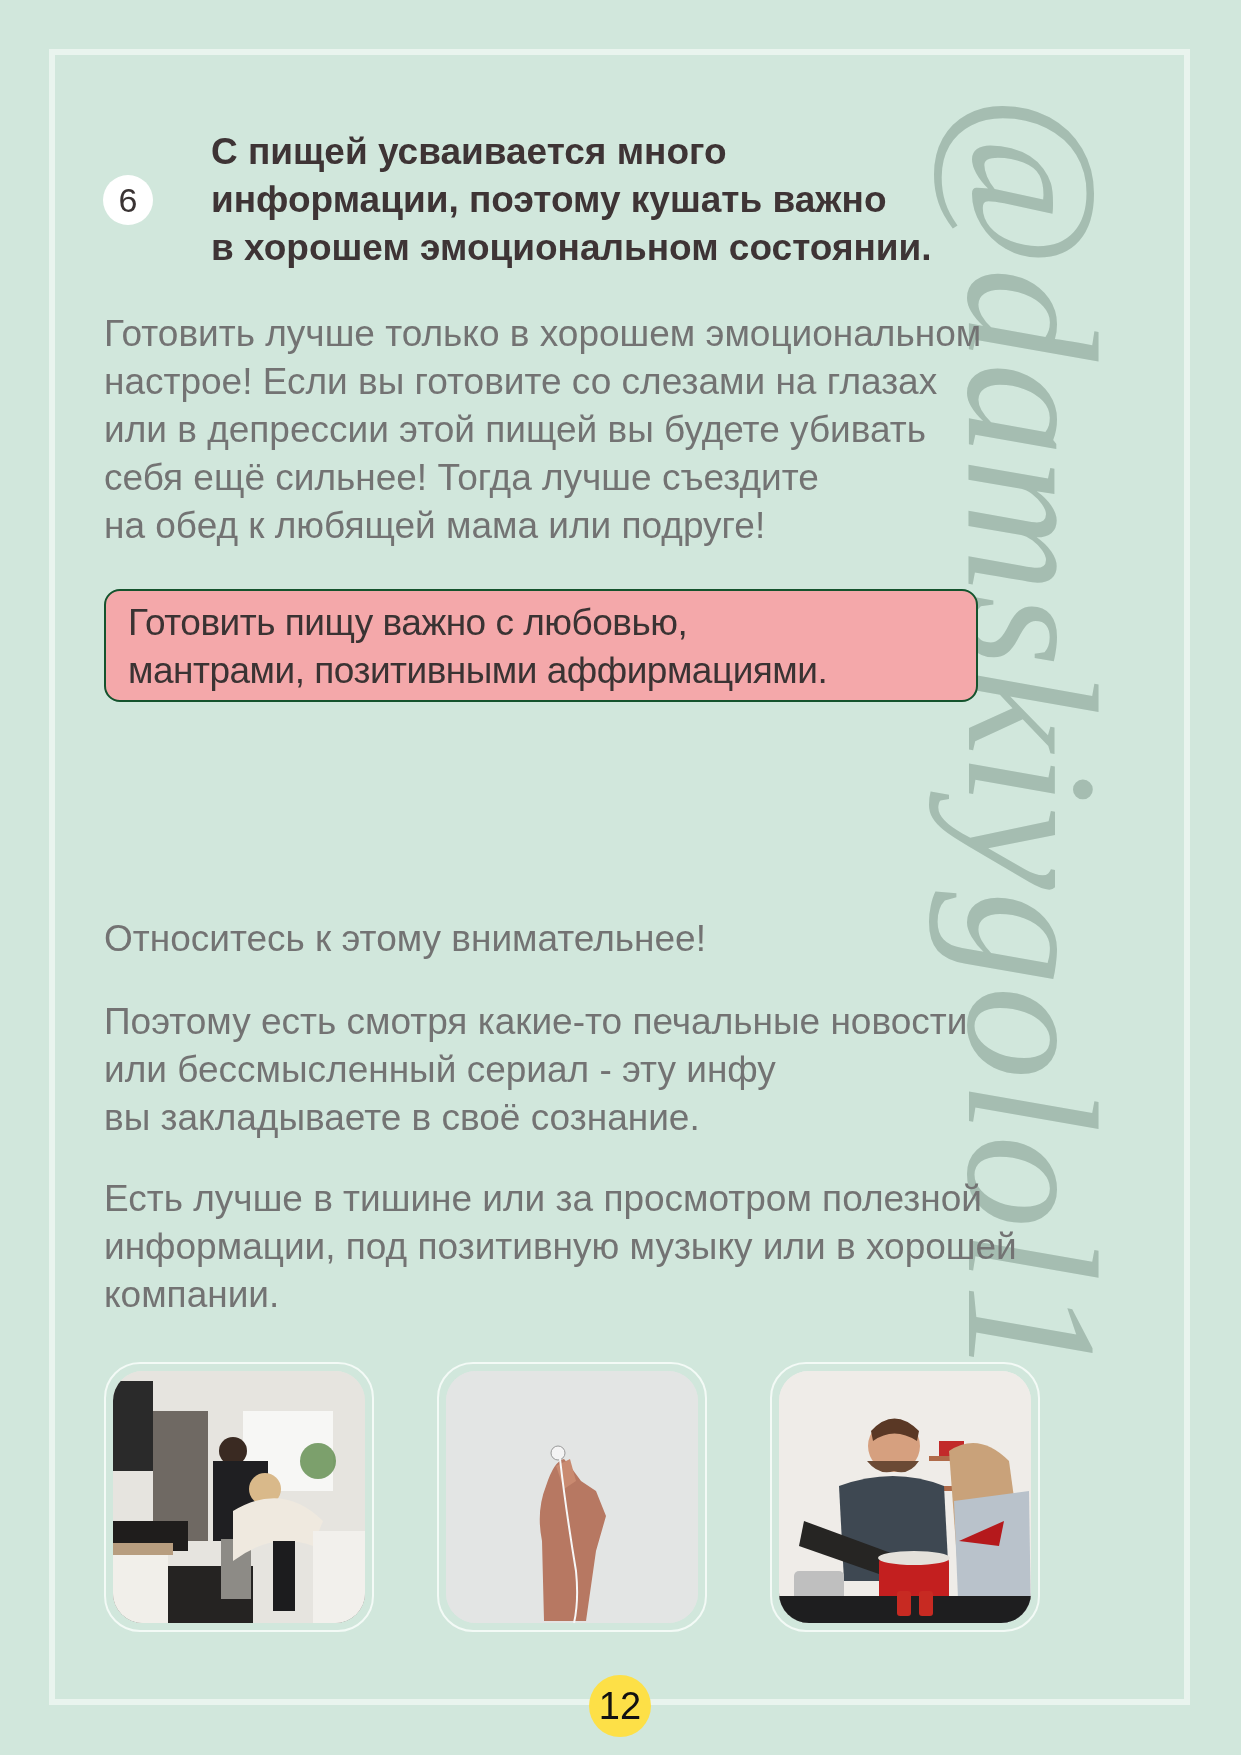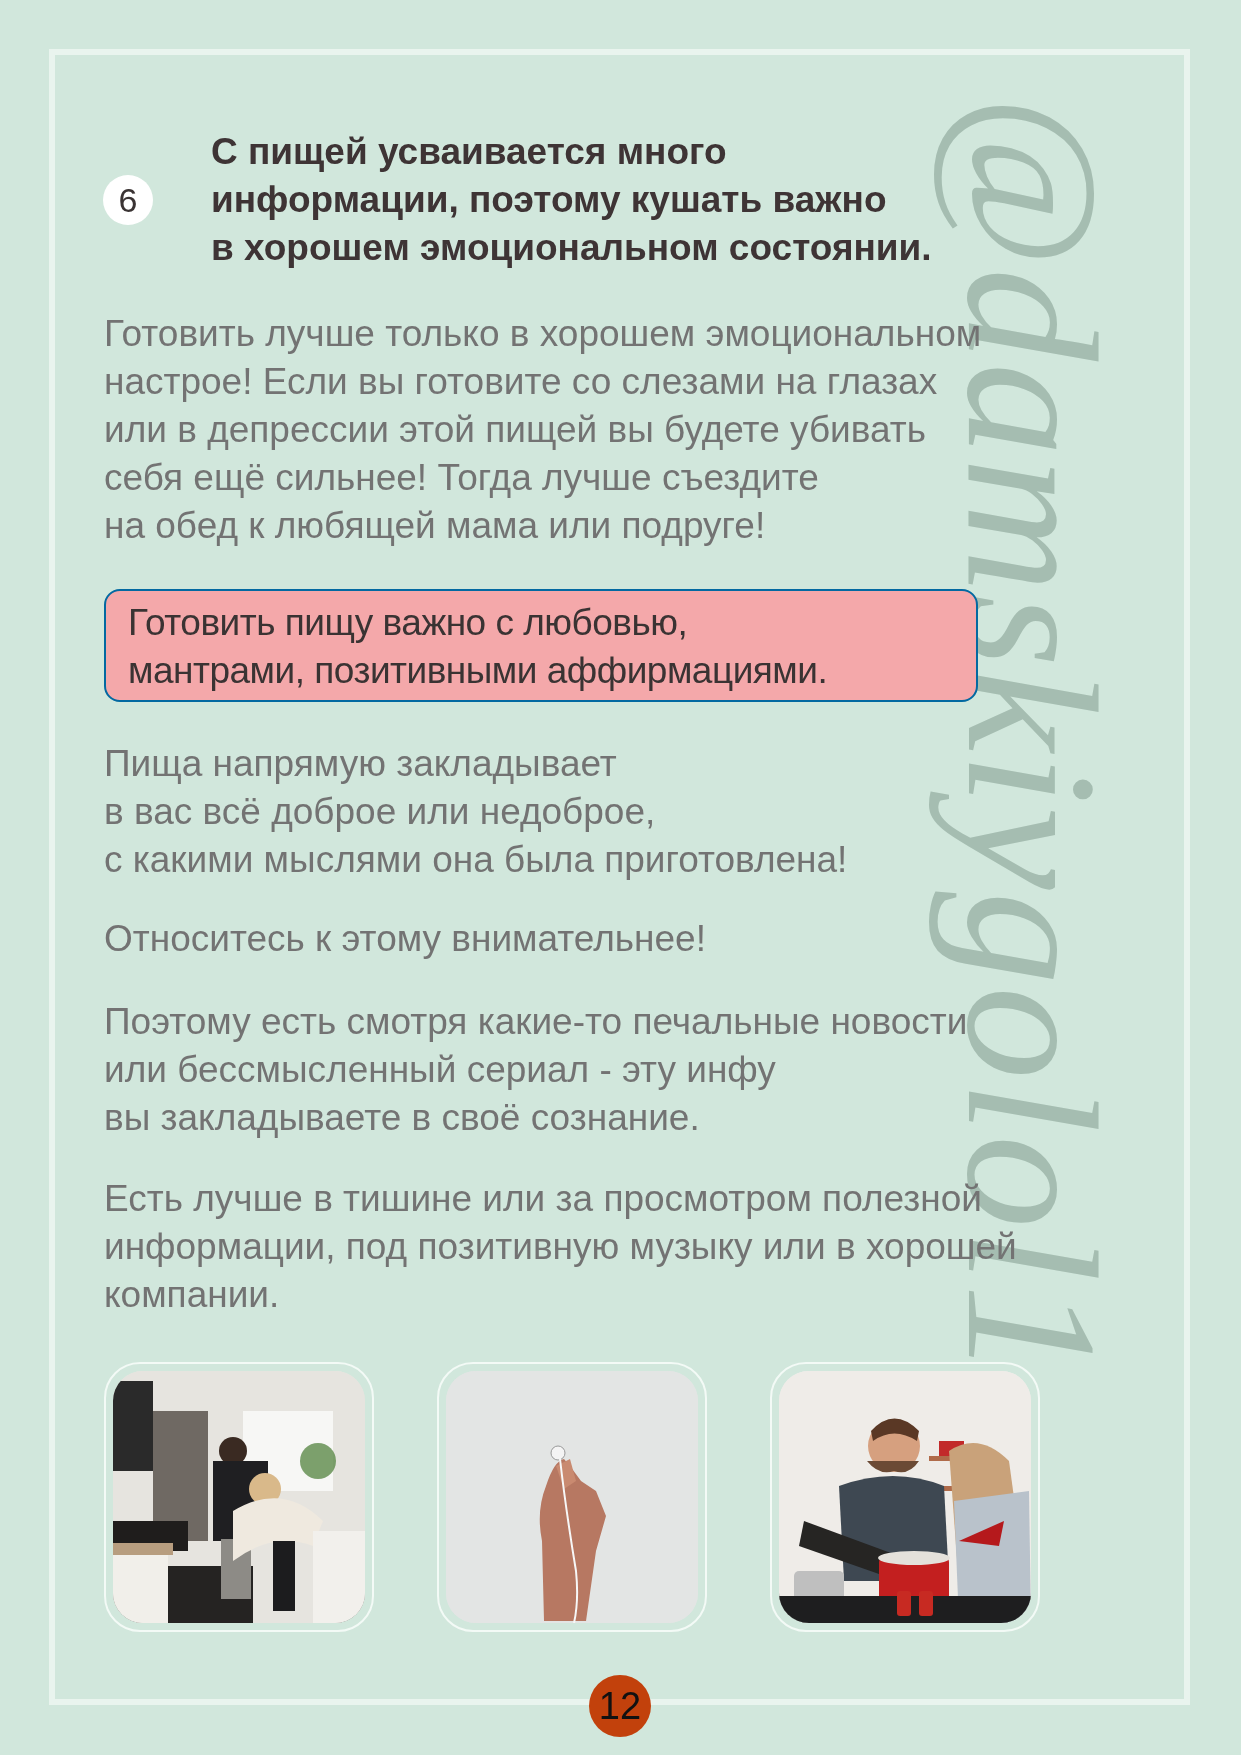--- a/index.html
+++ b/index.html
@@ -44,21 +44,21 @@
     }
     .para {
       position: absolute; left: 104px;
       font-size: 37px; line-height: 48px; color: #737373;
       white-space: pre-line;
     }
     .callout {
       position: absolute; left: 104px; top: 589px;
       width: 874px; height: 113px;
       background: #f4a8aa;
-      border: 2px solid #0369a1;
+      border: 2px solid #14532d;
       border-radius: 16px;
       padding: 8px 0 0 22px;
       font-size: 37px; line-height: 48px; color: #3a3333;
       white-space: pre-line;
       letter-spacing: -0.5px;
     }
     .photo-wrap {
       position: absolute; top: 1362px;
       width: 270px; height: 270px;
       border: 2px solid #f3faf6;
@@ -69,21 +69,21 @@
       width: 100%; height: 100%;
       border-radius: 30px;
       overflow: hidden; position: relative;
     }
     .photo1 { background: linear-gradient(180deg, #e9e8e4 0%, #d6d3cd 40%, #8c7d6e 70%, #2b2826 100%); }
     .photo2 { background: #e3e5e4; }
     .photo3 { background: linear-gradient(180deg, #f1efec 0%, #e4e1dd 45%, #a5aab0 70%, #333 100%); }
     .page-num {
       position: absolute; left: 589px; top: 1675px;
       width: 62px; height: 62px; border-radius: 50%;
-      background: #c2410c; color: #111;
+      background: #fde047; color: #111;
       font-size: 38px; display: flex; align-items: center; justify-content: center;
     }
   </style>
 </head>
 <body>
 
 <div class="frame"></div>
 
 <div class="watermark">@damskiygolol1</div>
 
@@ -98,23 +98,20 @@
 
   <div class="para" style="top: 310px;">Готовить лучше только в хорошем эмоциональном
 настрое! Если вы готовите со слезами на глазах
 или в депрессии этой пищей вы будете убивать
 себя ещё сильнее! Тогда лучше съездите
 на обед к любящей мама или подруге!</div>
 
   <div class="callout">Готовить пищу важно с любовью,
 мантрами, позитивными аффирмациями.</div>
 
-  <div class="para" style="top: 740px;">Пища напрямую закладывает
-в вас всё доброе или недоброе,
-с какими мыслями она была приготовлена!</div>
 
   <div class="para" style="top: 998px;">Поэтому есть смотря какие-то печальные новости
 или бессмысленный сериал - эту инфу
 вы закладываете в своё сознание.</div>
 
   <div class="para" style="top: 915px;">Относитесь к этому внимательнее!</div>
 
   <div class="para" style="top: 1175px;">Есть лучше в тишине или за просмотром полезной
 информации, под позитивную музыку или в хорошей
 компании.</div>

